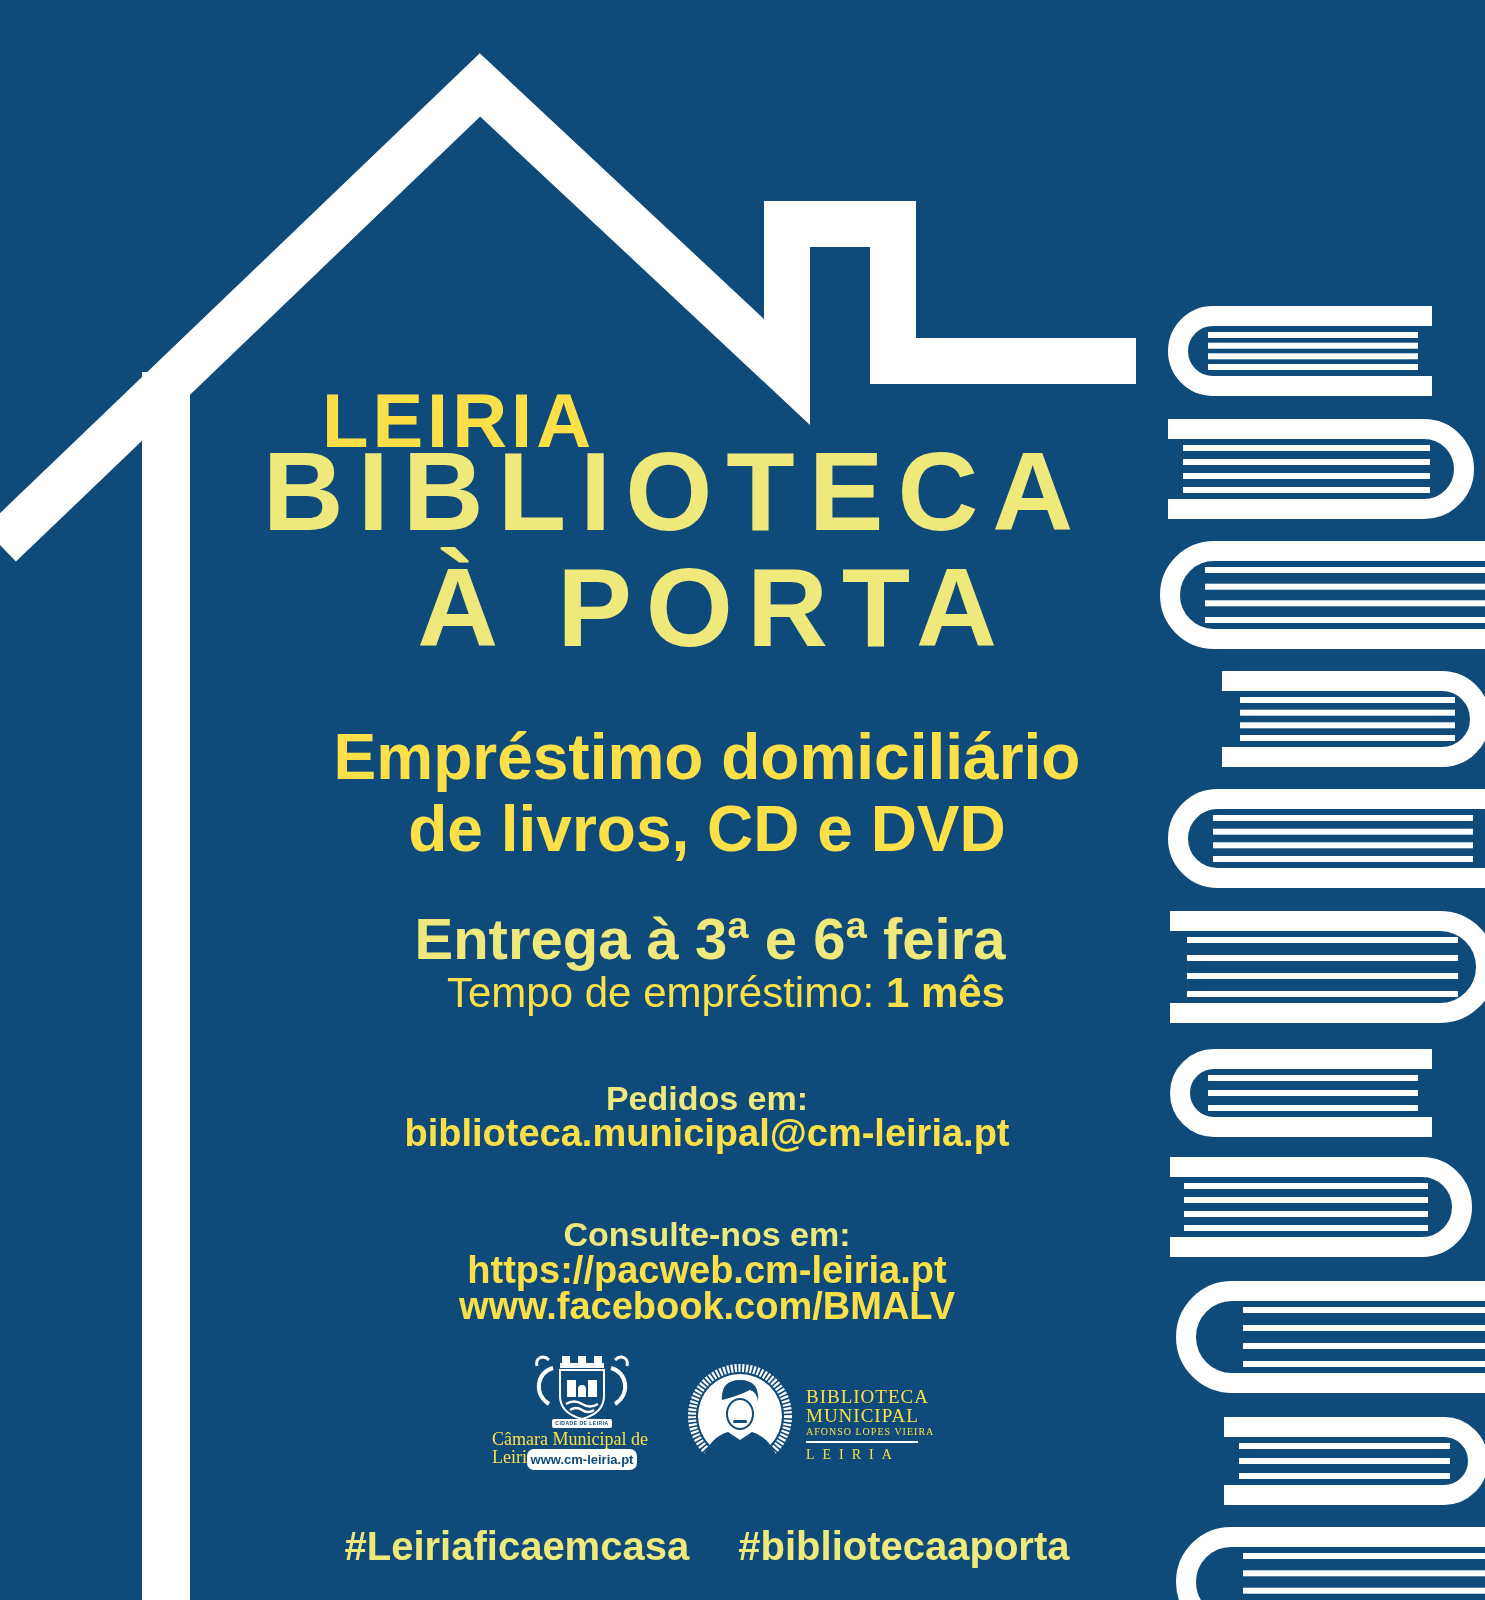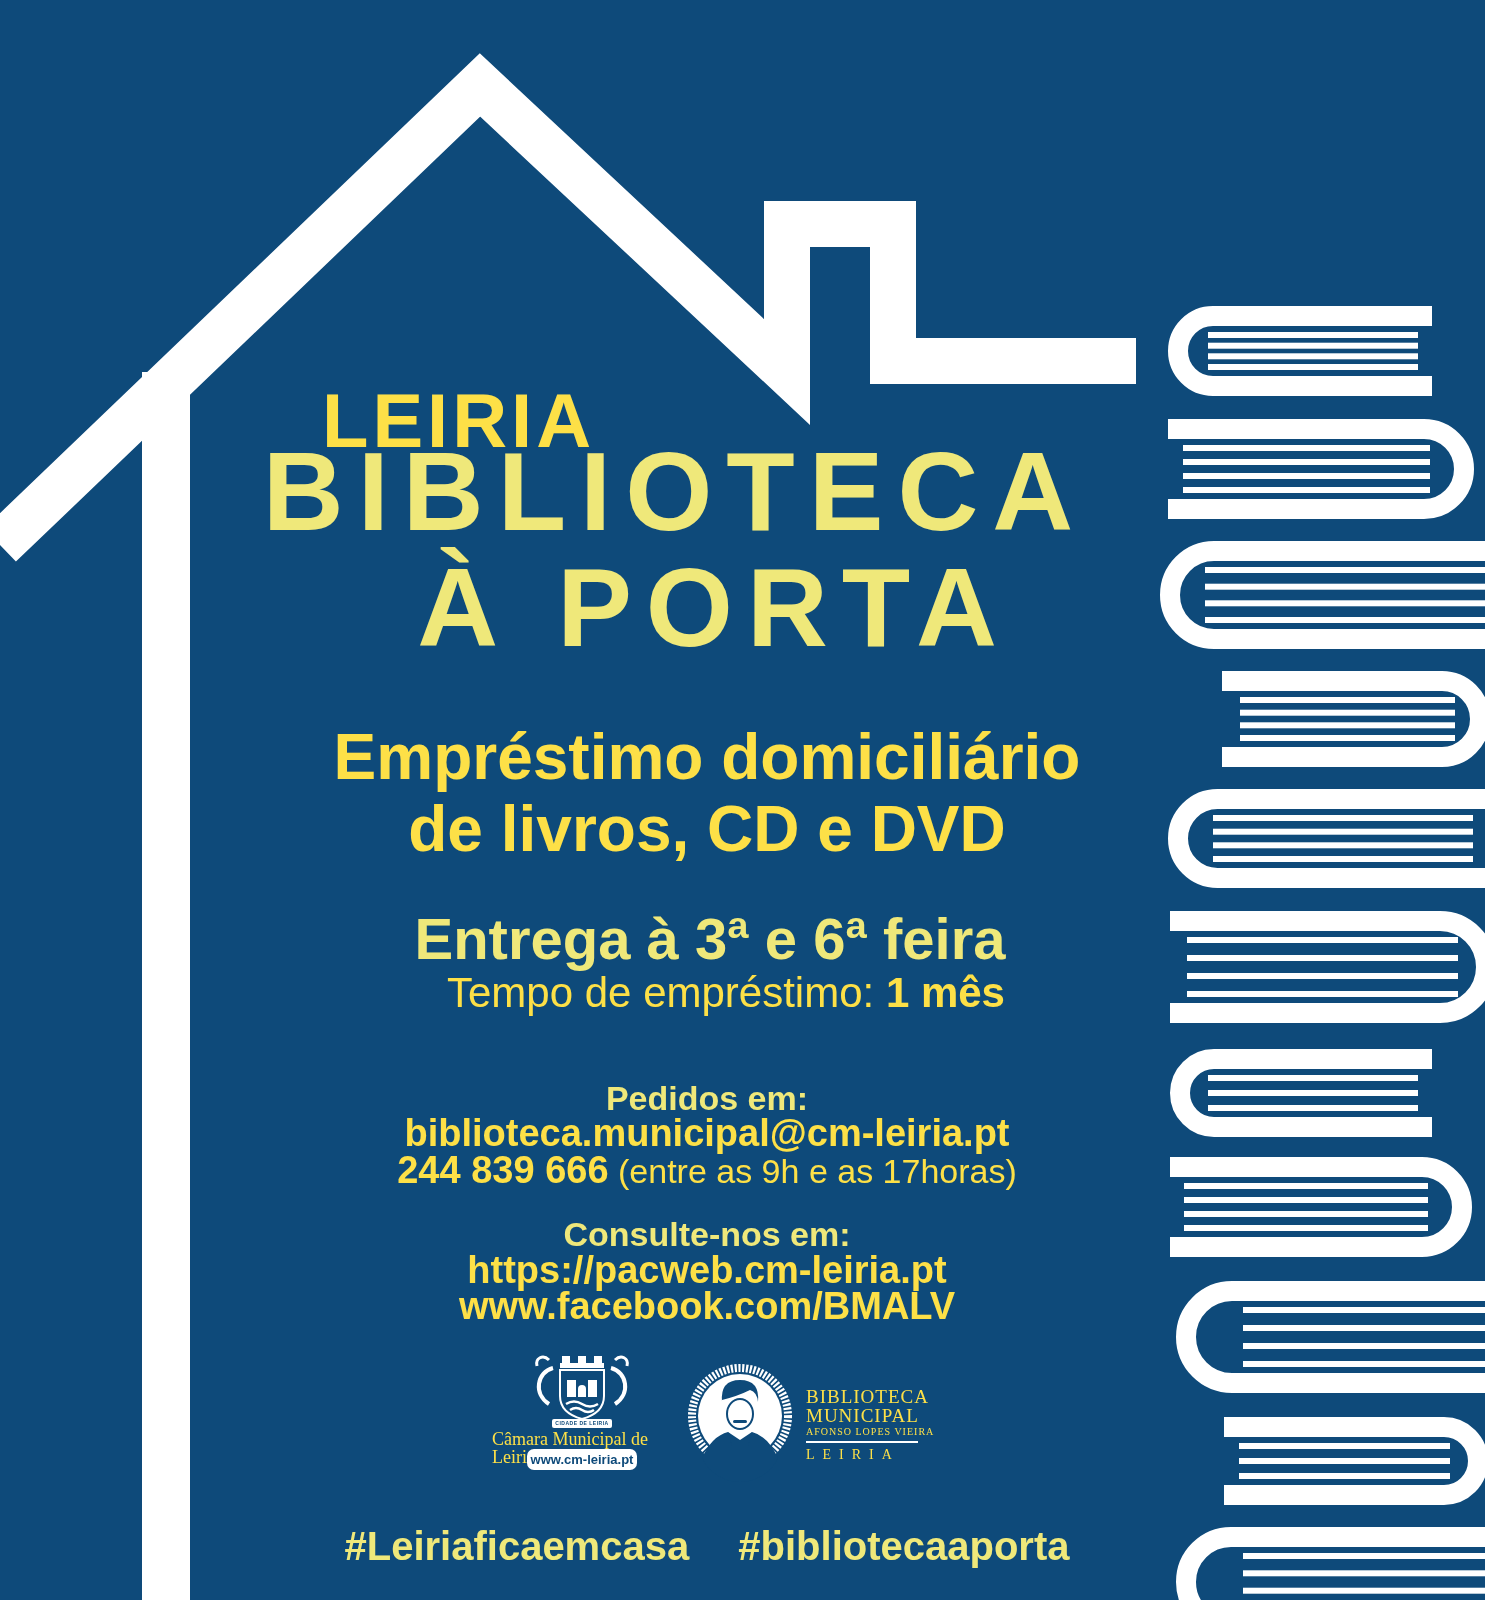--- a/index.html
+++ b/index.html
@@ -149,23 +149,20 @@
     <div>de livros, CD e DVD</div>
   </div>
 
   <div class="abs ctr delivery yellow">Entrega à 3ª e 6ª feira</div>
   <div class="abs ctr loan white">
     <span>Tempo de empréstimo: </span><b>1 mês</b>
   </div>
 
   <div class="abs ctr sec-head ped-head yellow">Pedidos em:</div>
   <div class="abs ctr sec-line email white">biblioteca.municipal@cm-leiria.pt</div>
-  <div class="abs ctr sec-line phoneline white">
-    <span>244 839 666</span><span class="hours"> (entre as 9h e as 17horas)</span>
-  </div>
 
   <div class="abs ctr sec-head con-head yellow">Consulte-nos em:</div>
   <div class="abs ctr sec-line url1 white">https://pacweb.cm-leiria.pt</div>
   <div class="abs ctr sec-line url2 white">www.facebook.com/BMALV</div>
 
   <svg class="layer" width="1485" height="1600" viewBox="0 0 1485 1600" aria-hidden="true">
     <g stroke="#ffffff" fill="none" stroke-width="2">
 
       <rect x="562" y="1356" width="8" height="7" fill="#ffffff" stroke="none"></rect>
       <rect x="578" y="1356" width="8" height="7" fill="#ffffff" stroke="none"></rect>

